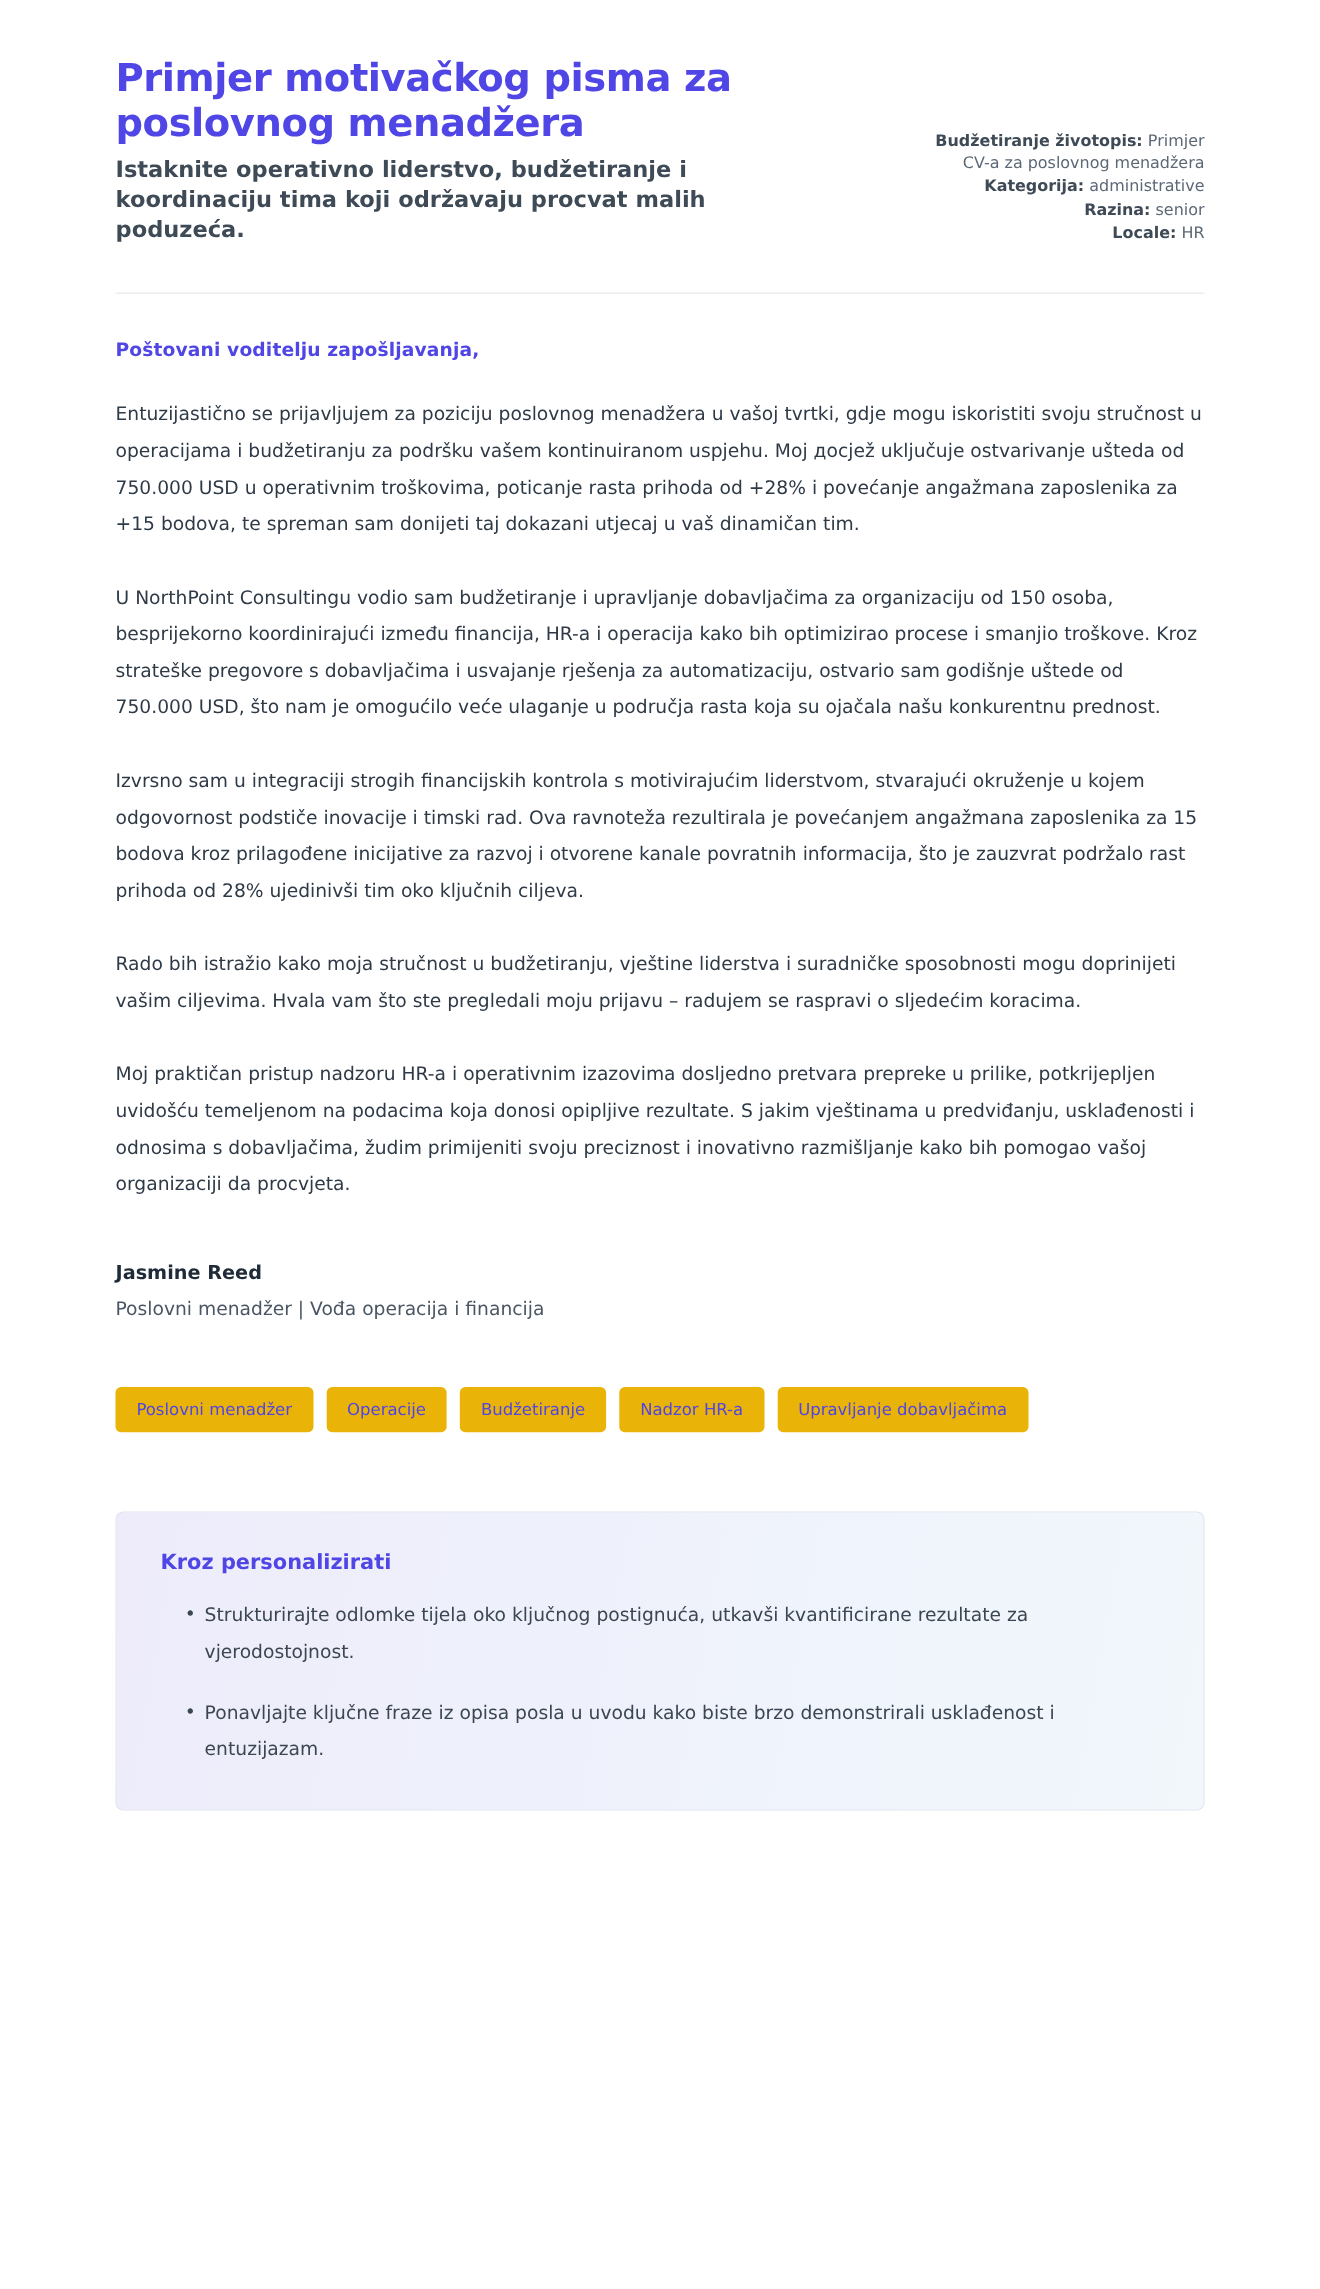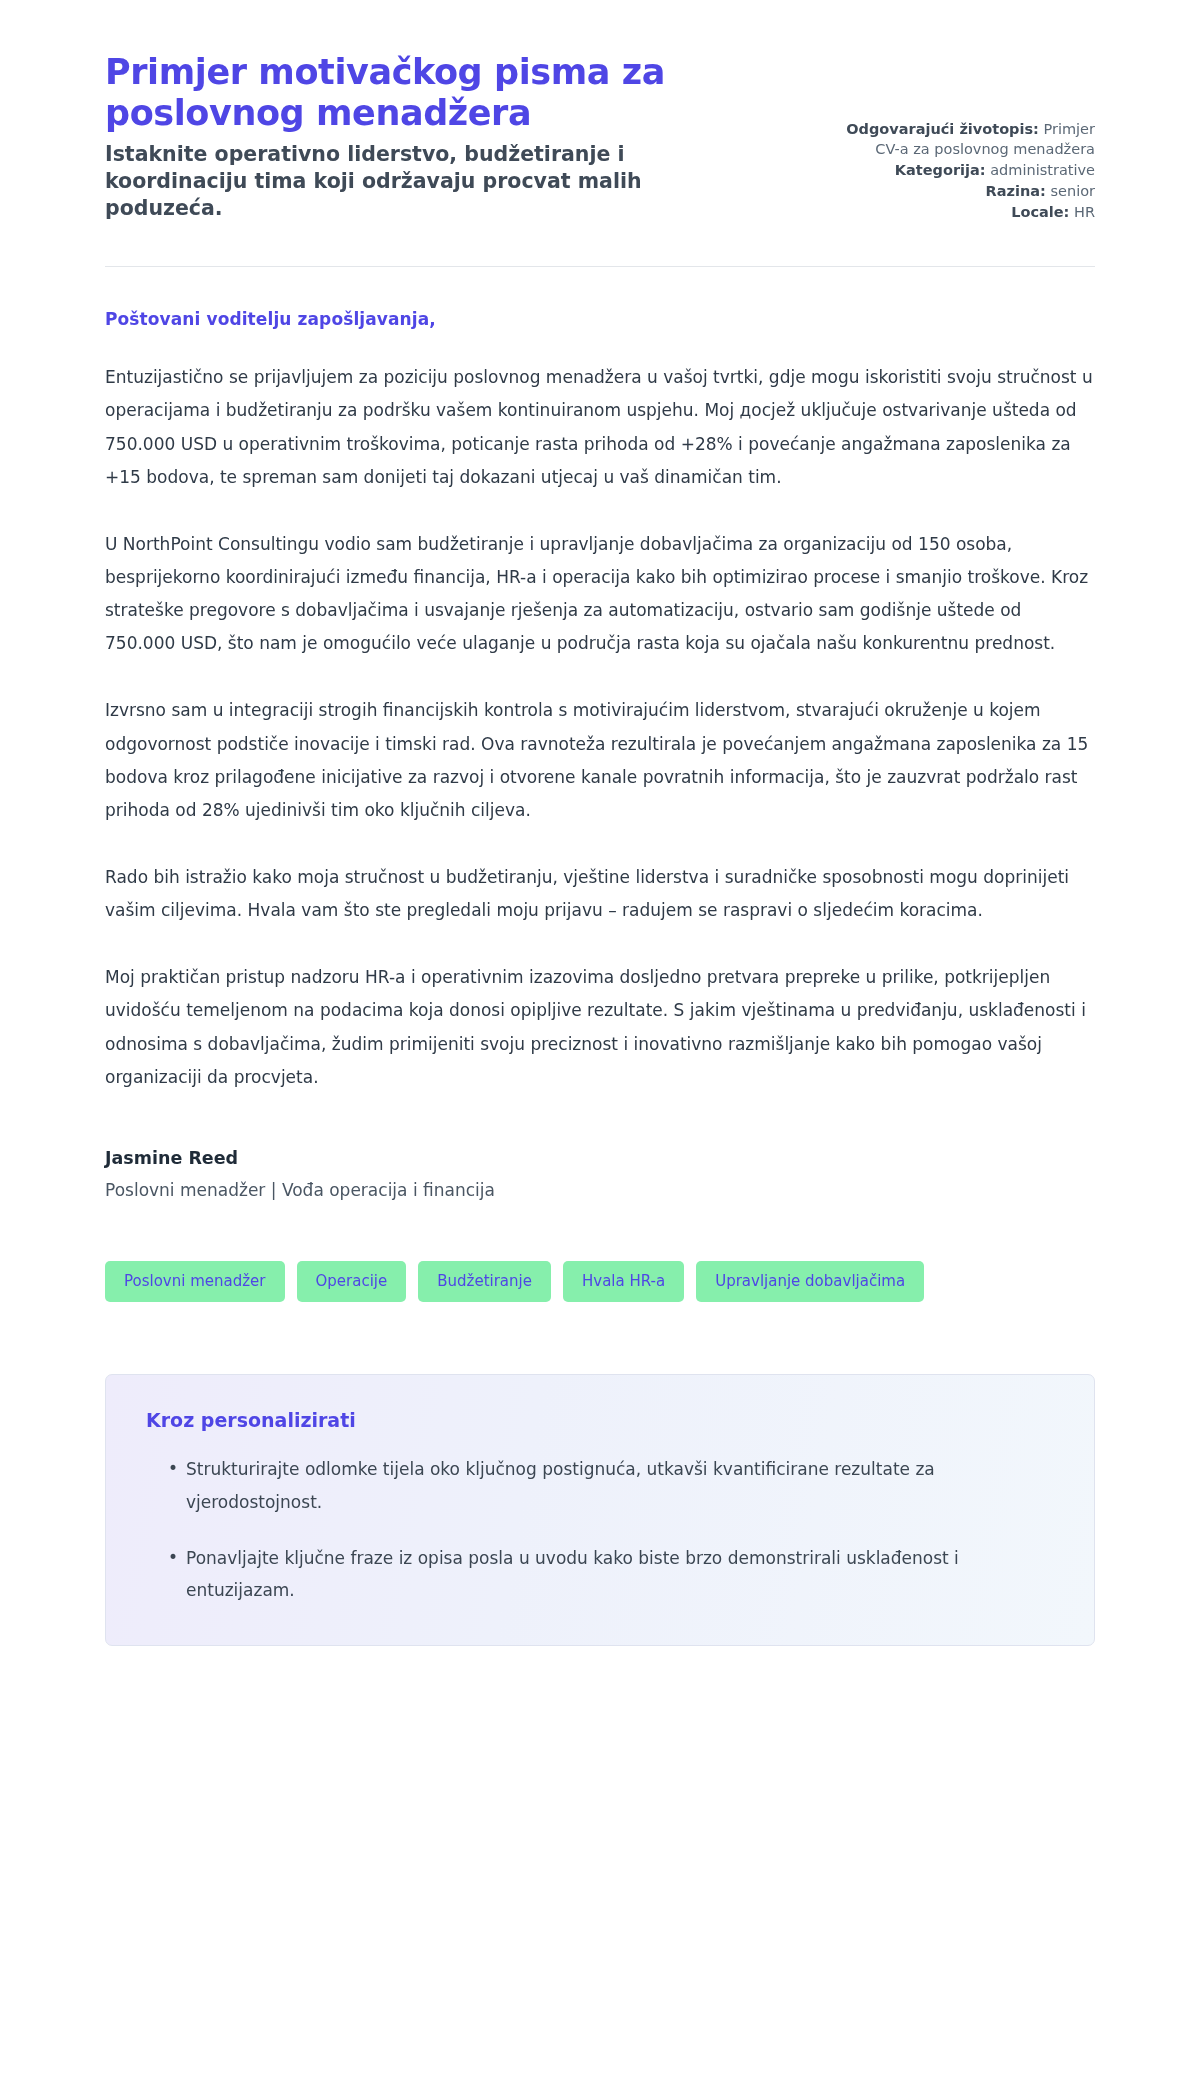--- a/index.html
+++ b/index.html
@@ -102,21 +102,21 @@
   }
 
   
   .tags {
     margin-top: 58px;
     display: flex;
     flex-wrap: wrap;
     gap: 12px;
   }
   .tag {
-    background: #86efac;
+    background: #eab308;
     color: #4f46e5;
     font-size: 15px;
     line-height: 1;
     padding: 13px 19px;
     border-radius: 5px;
     white-space: nowrap;
   }
 
   
   .callout {
@@ -162,21 +162,21 @@
 <div class="page">
 
   <div class="header">
     <div class="header-left">
       <h1 class="doc-title">Primjer motivačkog pisma za poslovnog menadžera</h1>
       <p class="doc-subtitle">Istaknite operativno liderstvo, budžetiranje i koordinaciju tima koji održavaju procvat malih poduzeća.</p>
     </div>
 
     <div class="meta">
       <div class="meta-row">
-        <span class="meta-label">Odgovarajući životopis:</span>
+        <span class="meta-label">Budžetiranje životopis:</span>
         <span class="meta-value">Primjer CV-a za poslovnog menadžera</span>
       </div>
       <div class="meta-row">
         <span class="meta-label">Kategorija:</span>
         <span class="meta-value">administrative</span>
       </div>
       <div class="meta-row">
         <span class="meta-label">Razina:</span>
         <span class="meta-value">senior</span>
       </div>
@@ -203,21 +203,21 @@
     <div class="signature">
       <p class="sig-name">Jasmine Reed</p>
       <p class="sig-role">Poslovni menadžer | Vođa operacija i financija</p>
     </div>
   </div>
 
   <div class="tags">
     <span class="tag">Poslovni menadžer</span>
     <span class="tag">Operacije</span>
     <span class="tag">Budžetiranje</span>
-    <span class="tag">Hvala HR-a</span>
+    <span class="tag">Nadzor HR-a</span>
     <span class="tag">Upravljanje dobavljačima</span>
   </div>
 
   <div class="callout">
     <p class="callout-title">Kroz personalizirati</p>
     <ul class="callout-list">
       <li>Strukturirajte odlomke tijela oko ključnog postignuća, utkavši kvantificirane rezultate za vjerodostojnost.</li>
       <li>Ponavljajte ključne fraze iz opisa posla u uvodu kako biste brzo demonstrirali usklađenost i entuzijazam.</li>
     </ul>
   </div>

